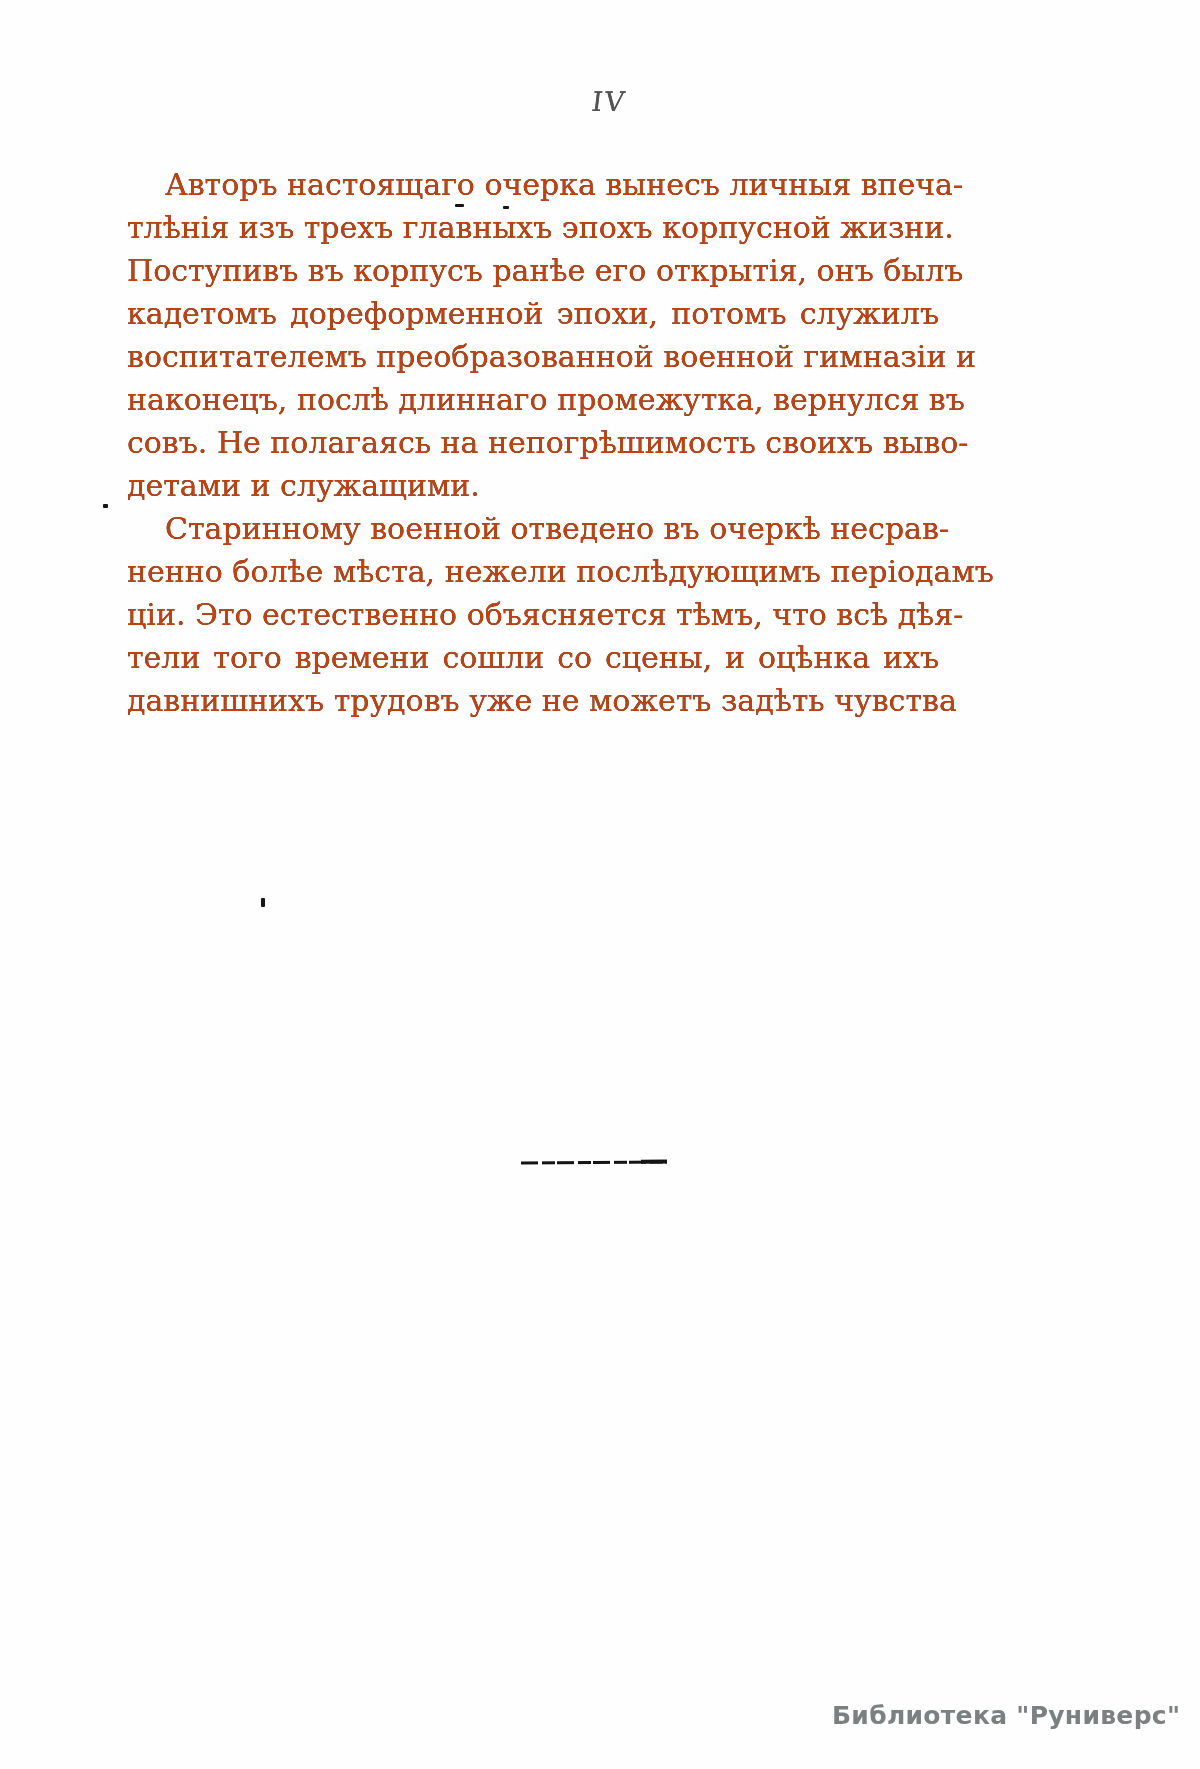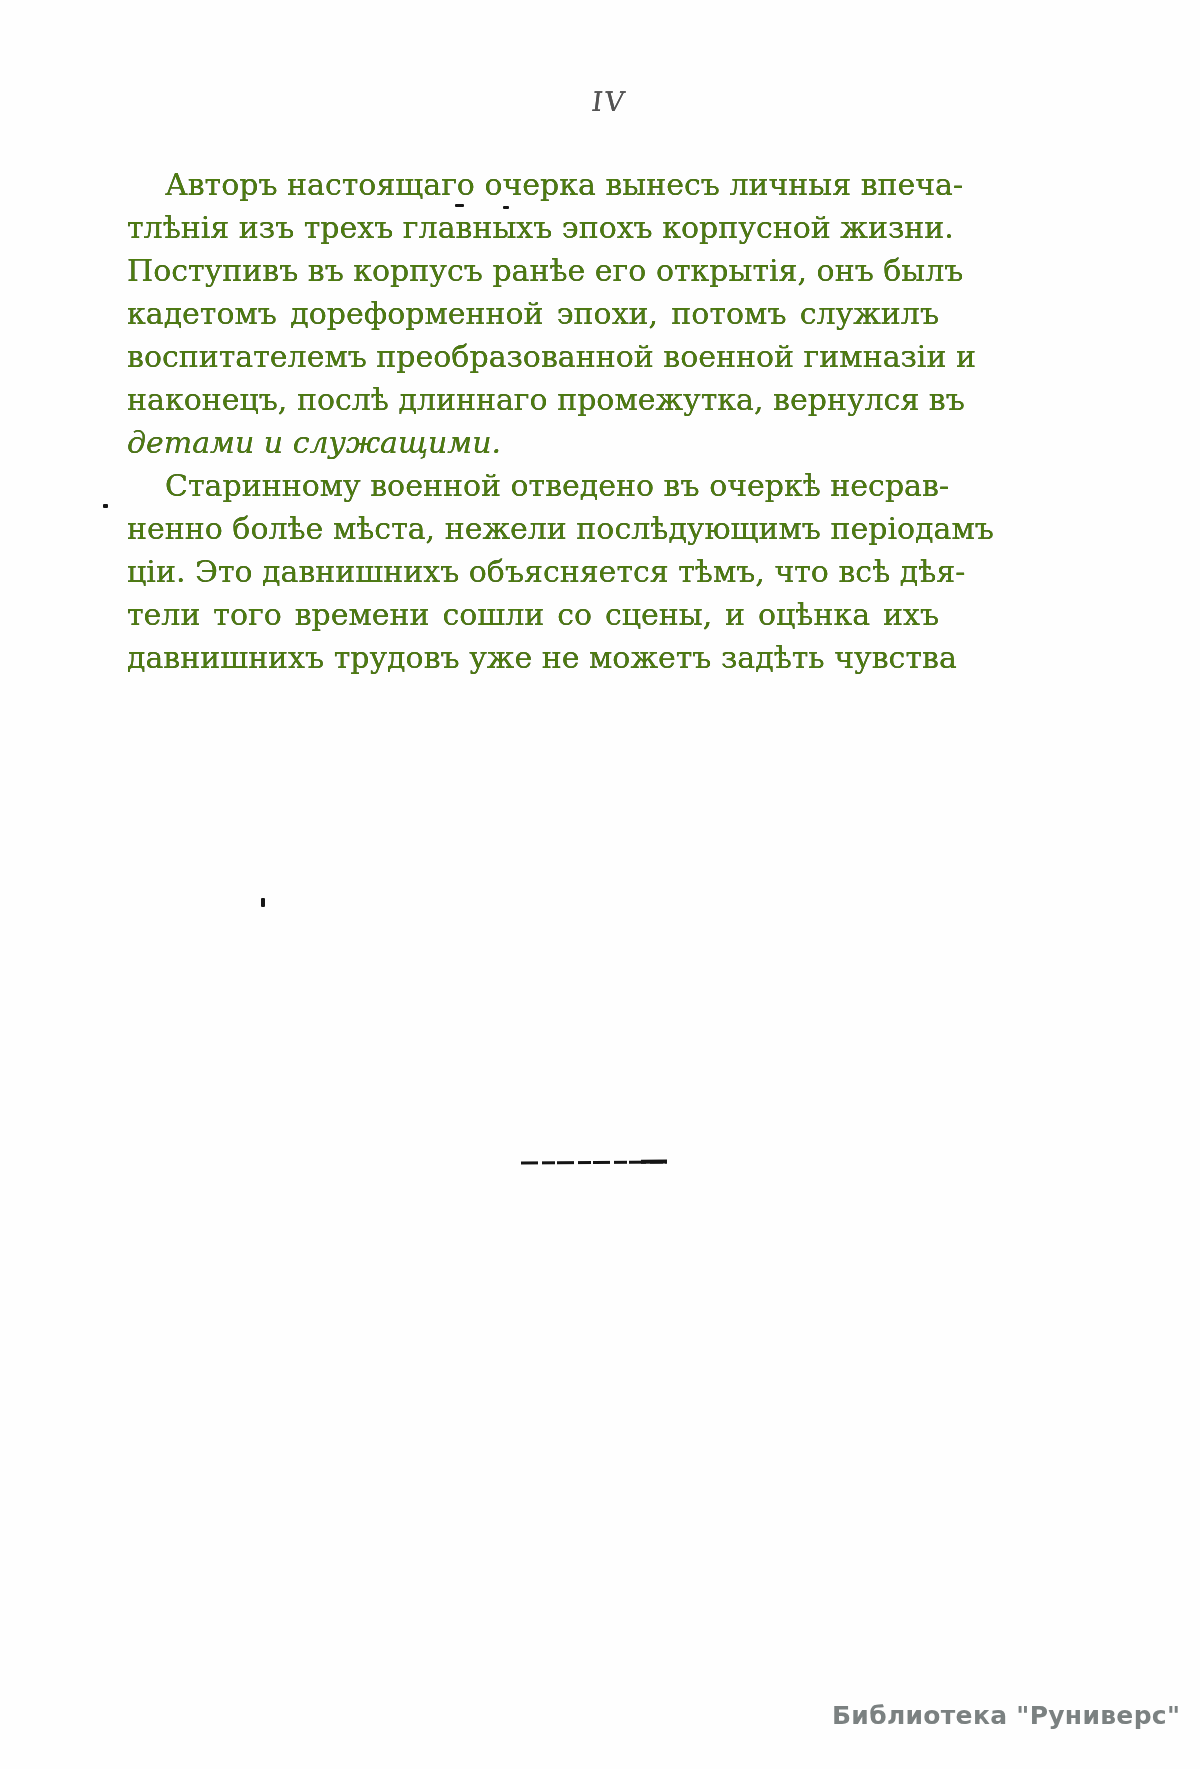--- a/index.html
+++ b/index.html
@@ -32,36 +32,35 @@
     text-shadow: 0 0 0.6px #444;
   }
   
   .text-block {
     position: absolute;
     left: 127px;
     top: 163px;
     width: 812px;
     font-size: 30px;
     line-height: 43px;
-    color: #4d7c0f;
+    color: #c2410c;
     text-shadow: 0 0 0.5px rgba(0,0,0,0.85);
   }
   .line {
     height: 43px;
     text-align: justify;
     text-align-last: justify;
     white-space: nowrap;
   }
   .line.indent {
     text-indent: 38px;
   }
   .line.last {
     text-align: center;
     text-align-last: left;
-    font-style: italic;
   }
   
   .divider {
     position: absolute;
     left: 521px;
     top: 1161px;
     width: 146px;
     height: 3px;
     transform: rotate(-0.4deg);
     background:
@@ -109,24 +108,25 @@
 
   <div class="page-number">IV</div>
 
   <div class="text-block">
       <div class="line indent">Авторъ настоящаго очерка вынесъ личныя впеча-</div>
       <div class="line">тлѣнія изъ трехъ главныхъ эпохъ корпусной жизни.</div>
       <div class="line">Поступивъ въ корпусъ ранѣе его открытія, онъ былъ</div>
       <div class="line">кадетомъ дореформенной эпохи, потомъ служилъ</div>
       <div class="line">воспитателемъ преобразованной военной гимназіи и</div>
       <div class="line">наконецъ, послѣ длиннаго промежутка, вернулся въ</div>
+      <div class="line">совъ. Не полагаясь на непогрѣшимость своихъ выво-</div>
       <div class="line last">детами и служащими.</div>
       <div class="line indent">Старинному военной отведено въ очеркѣ несрав-</div>
       <div class="line">ненно болѣе мѣста, нежели послѣдующимъ періодамъ</div>
-      <div class="line">ціи. Это давнишнихъ объясняется тѣмъ, что всѣ дѣя-</div>
+      <div class="line">ціи. Это естественно объясняется тѣмъ, что всѣ дѣя-</div>
       <div class="line">тели того времени сошли со сцены, и оцѣнка ихъ</div>
       <div class="line">давнишнихъ трудовъ уже не можетъ задѣть чувства</div>
     </div>
 
   <div class="divider"></div>
 
   <div class="speck speck-1"></div>
   <div class="speck speck-2"></div>
   <div class="speck speck-3"></div>
   <div class="speck speck-4"></div>

